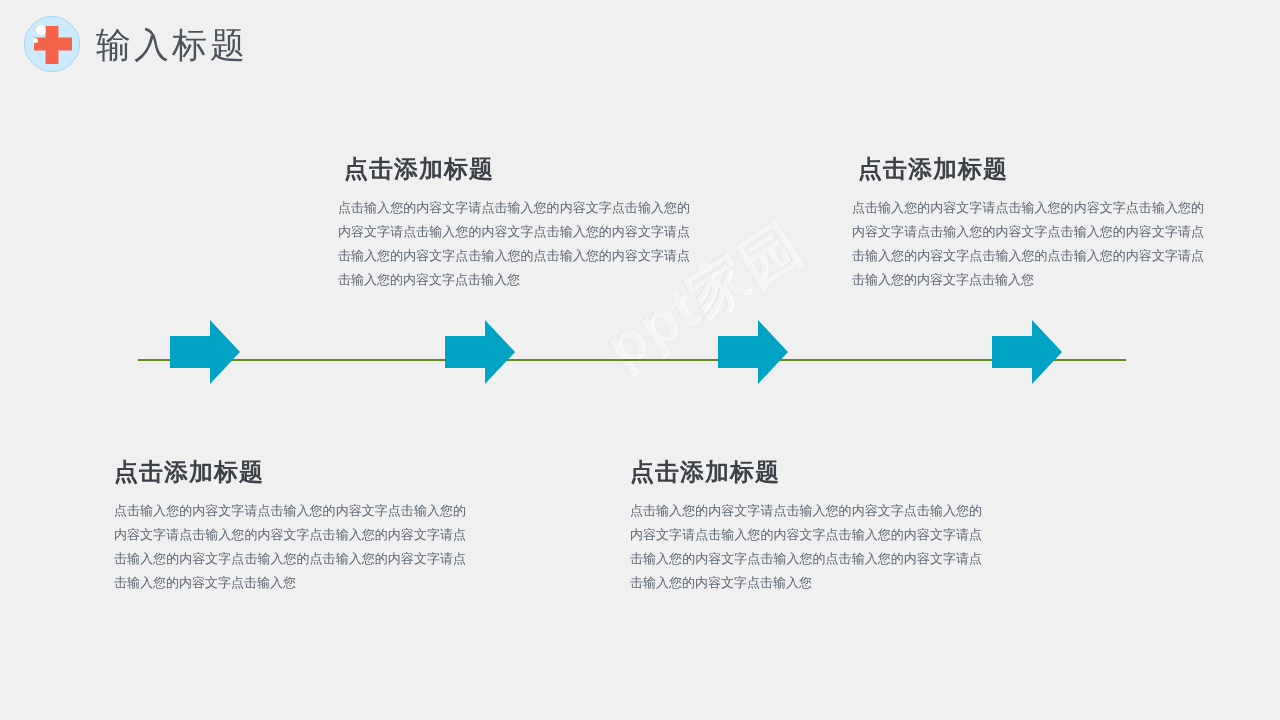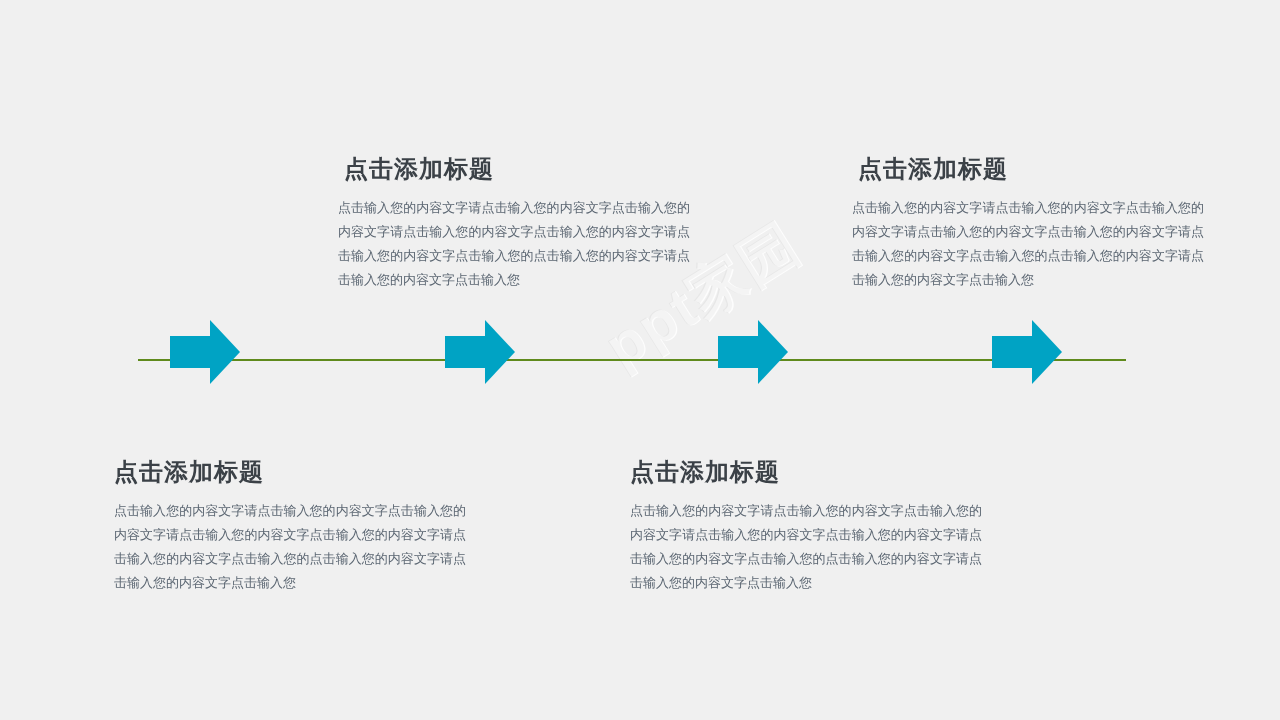--- a/index.html
+++ b/index.html
@@ -172,20 +172,29 @@
   #block-4 { left: 630px; top: 458px; width: 352px; }
 
   #block-1 .block-title,
   #block-2 .block-title { padding-left: 6px; }
 </style>
 </head>
 <body>
 
 <div class="slide">
 
+  <div class="slide-header">
+    <div class="header-icon">
+      <div class="plus-v"></div>
+      <div class="plus-h"></div>
+      <div class="dot-big"></div>
+      <div class="dot-small"></div>
+    </div>
+    <div class="header-title">输入标题</div>
+  </div>
 
   <div class="watermark">ppt家园</div>
 
   <div class="timeline">
     <div class="timeline-line"></div>
 
     <div class="arrow" style="left:170px;">
       <div class="shaft"></div>
       <div class="head"></div>
     </div>

